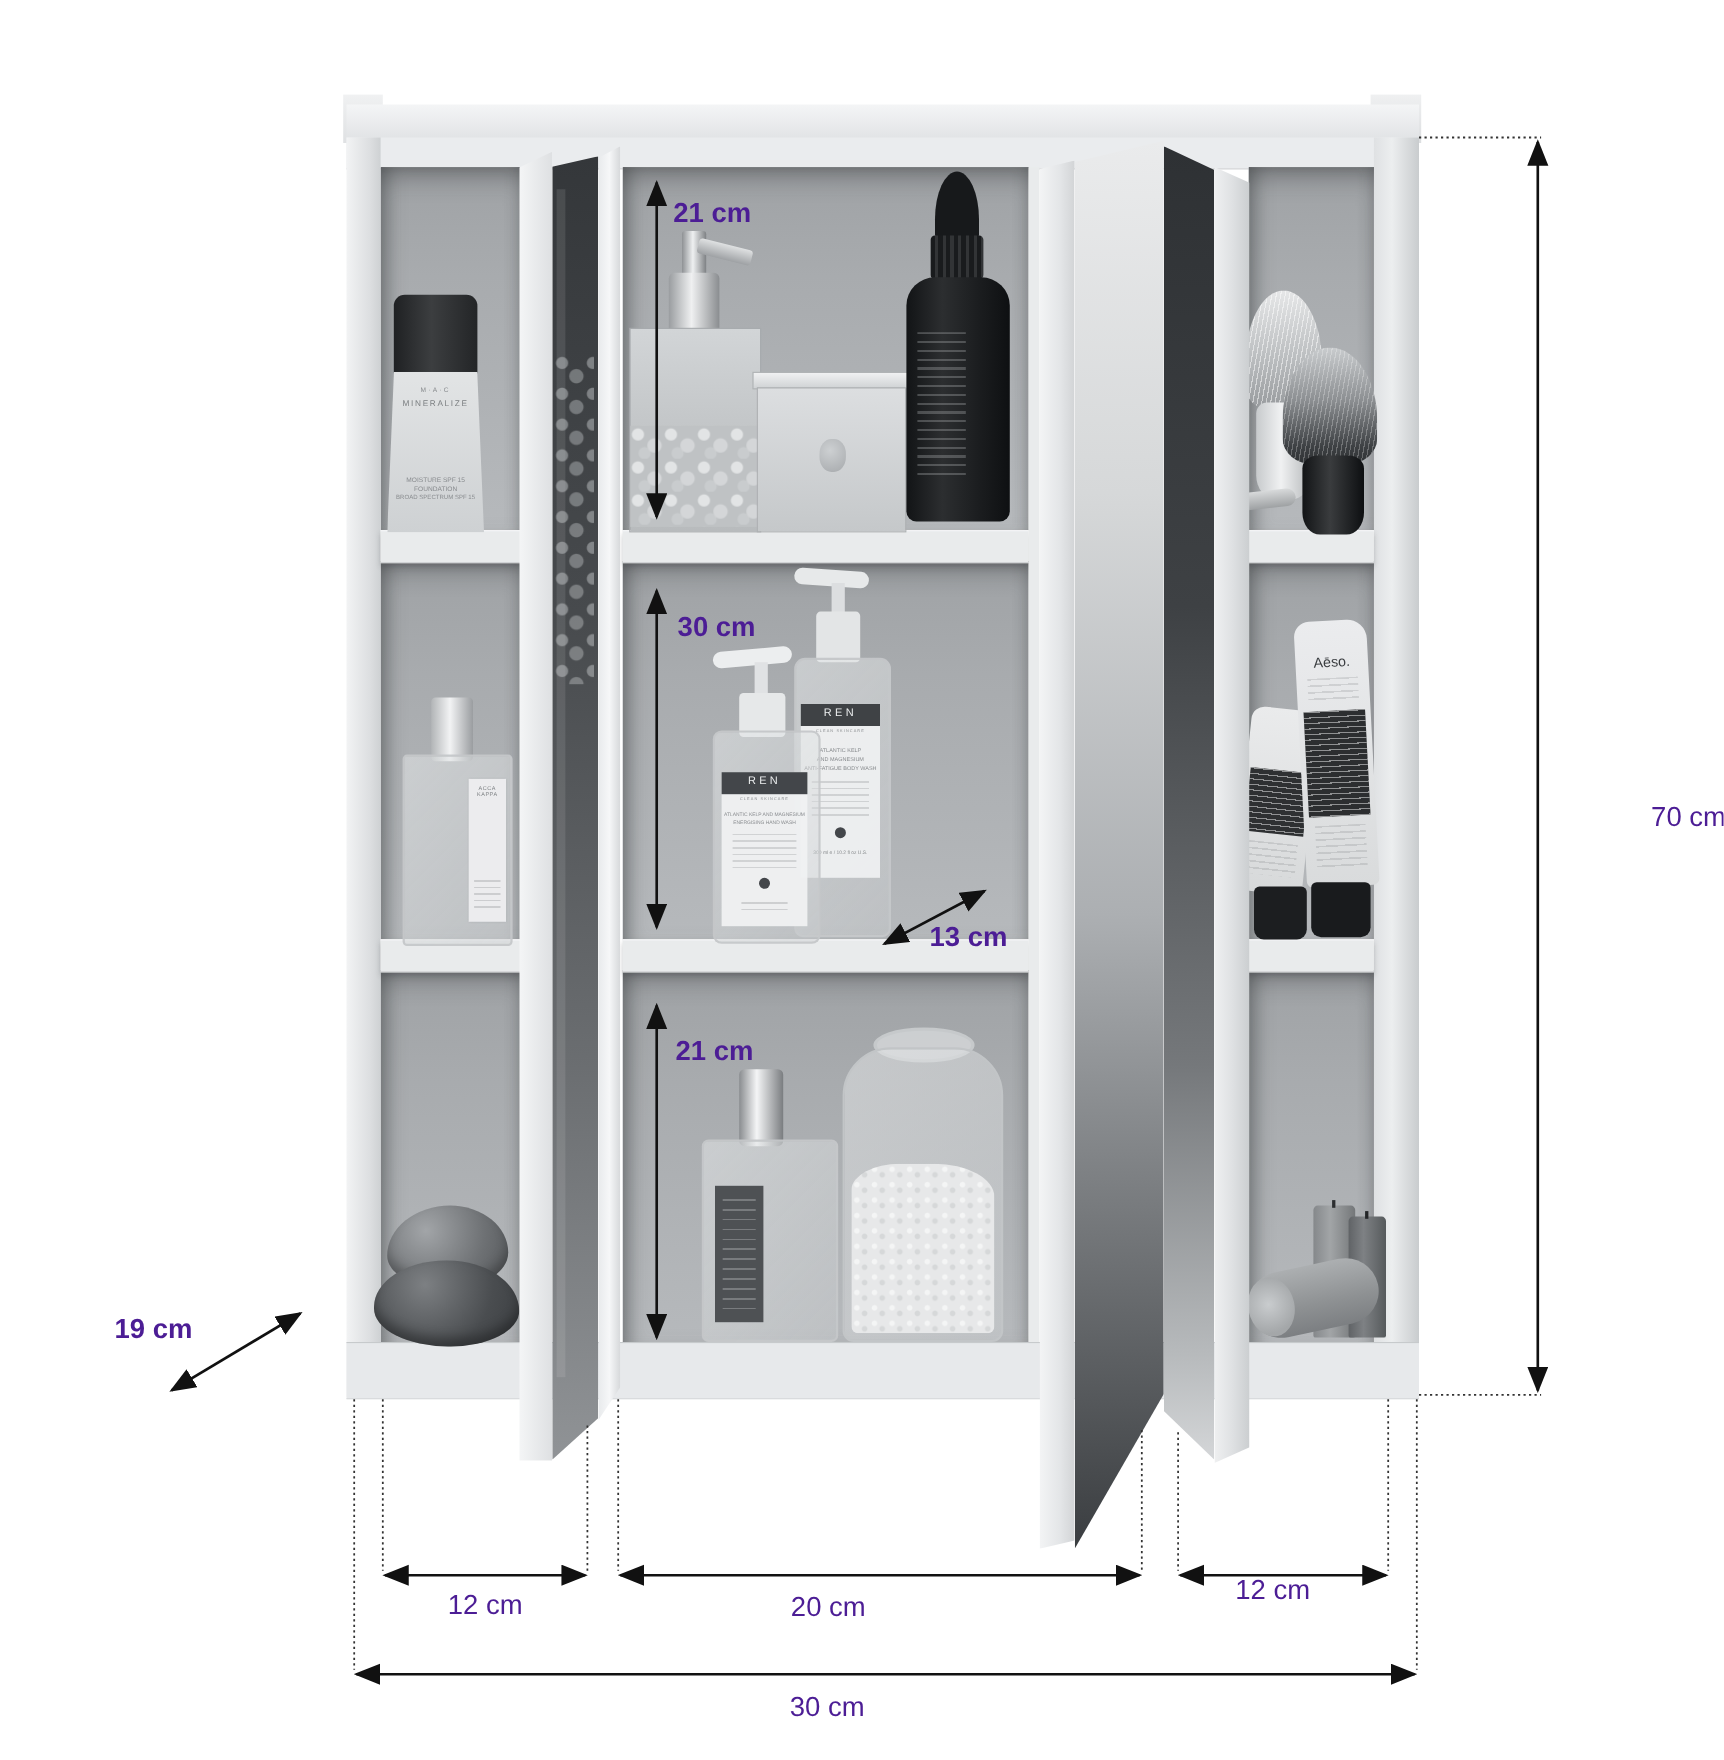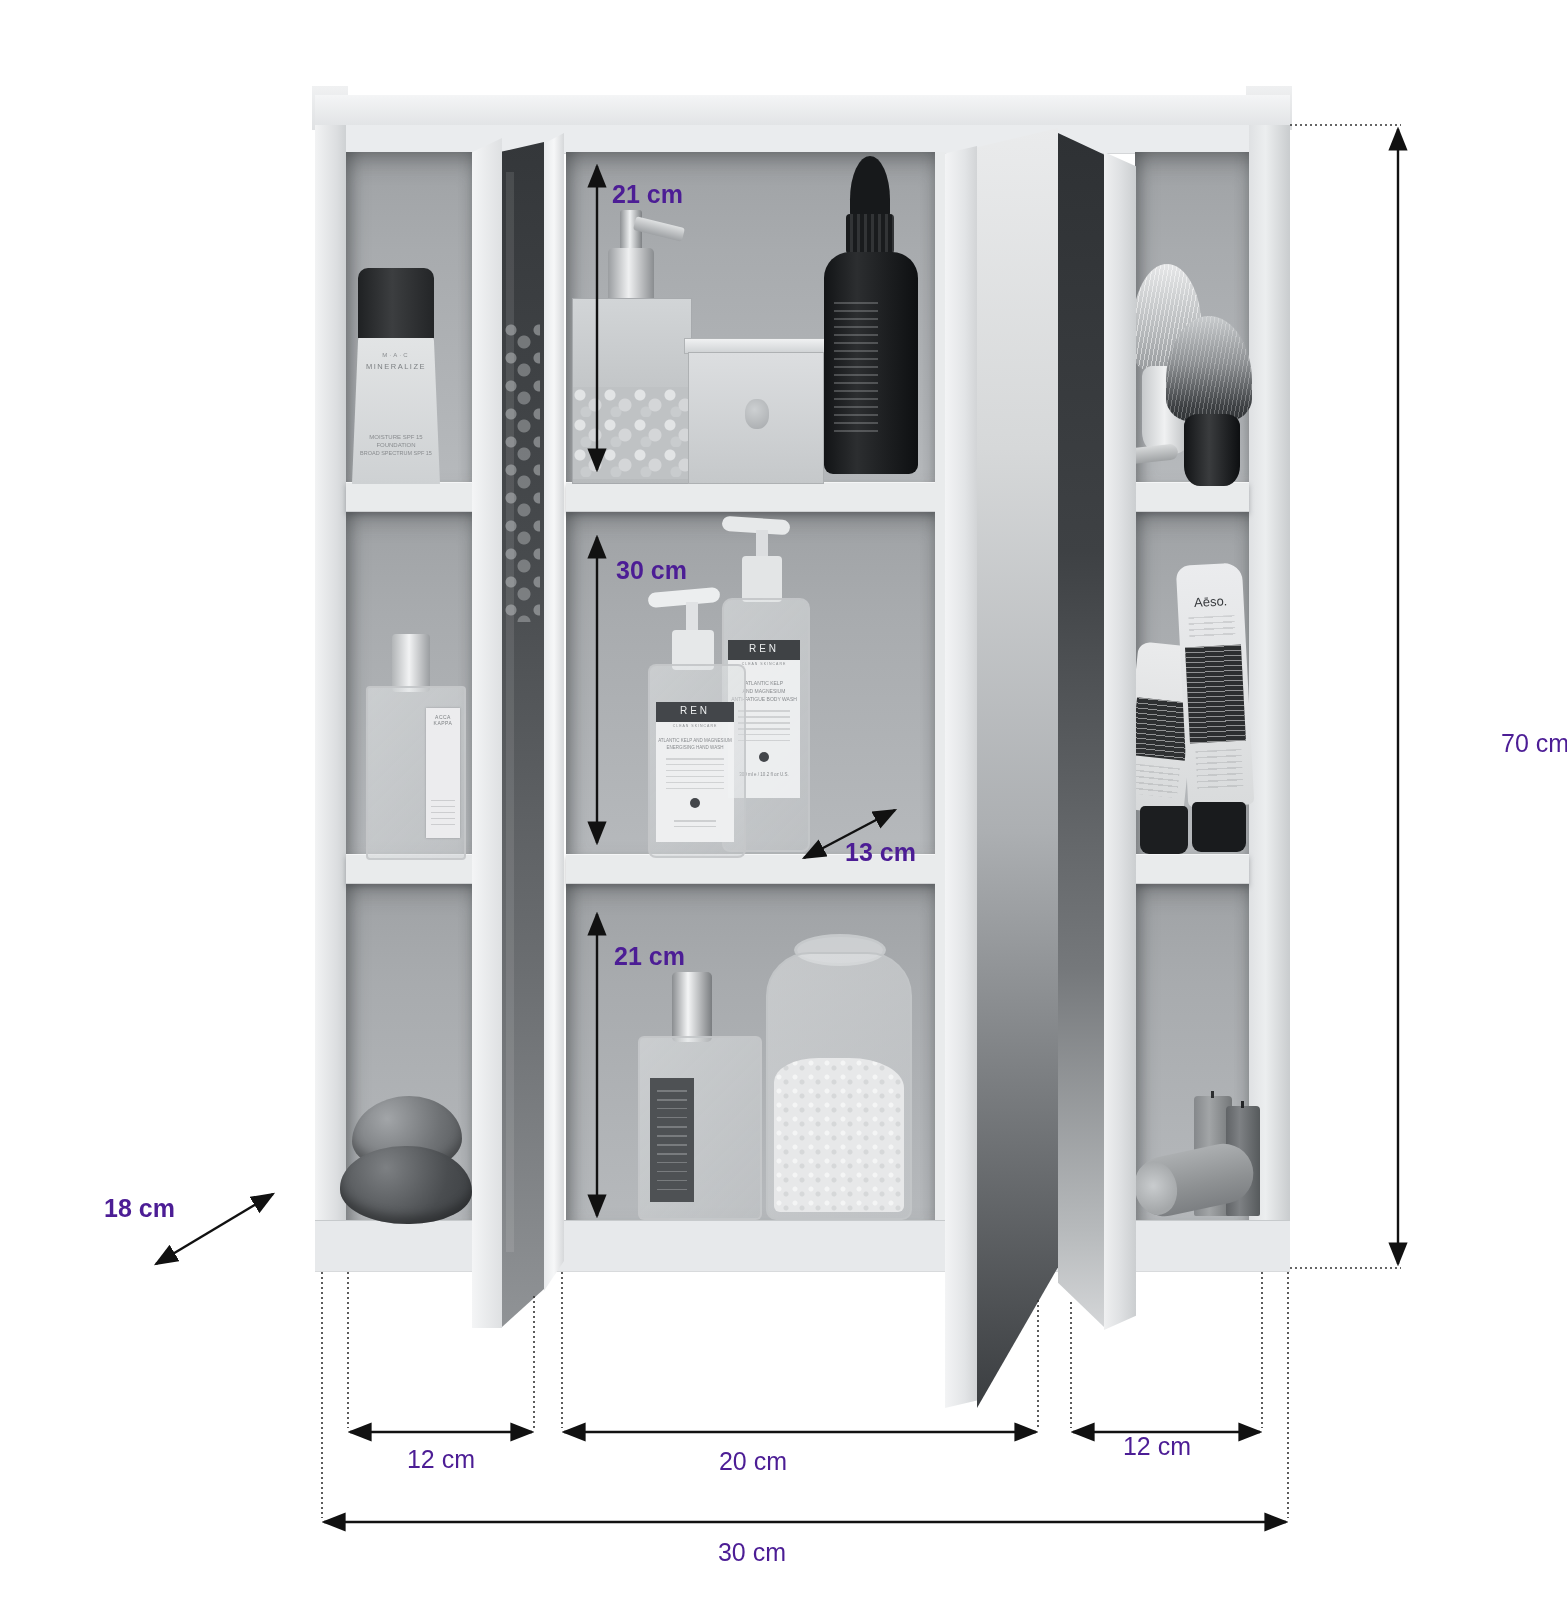--- a/index.html
+++ b/index.html
@@ -263,19 +263,19 @@
       <path d="M1262,1272 L1262,1428"></path>
       <path d="M1288,1272 L1288,1518"></path>
     </g>
   </svg>
 
   <div class="dim dimlayer" style="left:612px;top:182px;">21 cm</div>
   <div class="dim dimlayer" style="left:616px;top:558px;">30 cm</div>
   <div class="dim dimlayer" style="left:845px;top:840px;">13 cm</div>
   <div class="dim dimlayer" style="left:614px;top:944px;">21 cm</div>
   <div class="dim dimlayer r" style="left:1501px;top:731px;">70 cm</div>
-  <div class="dim dimlayer" style="left:104px;top:1196px;">18 cm</div>
+  <div class="dim dimlayer" style="left:104px;top:1196px;">19 cm</div>
   <div class="dim dimlayer r c" style="left:381px;top:1447px;">12 cm</div>
   <div class="dim dimlayer r c" style="left:693px;top:1449px;">20 cm</div>
   <div class="dim dimlayer r c" style="left:1097px;top:1434px;">12 cm</div>
   <div class="dim dimlayer r c" style="left:692px;top:1540px;">30 cm</div>
 
 </div>
 
 </body></html>

